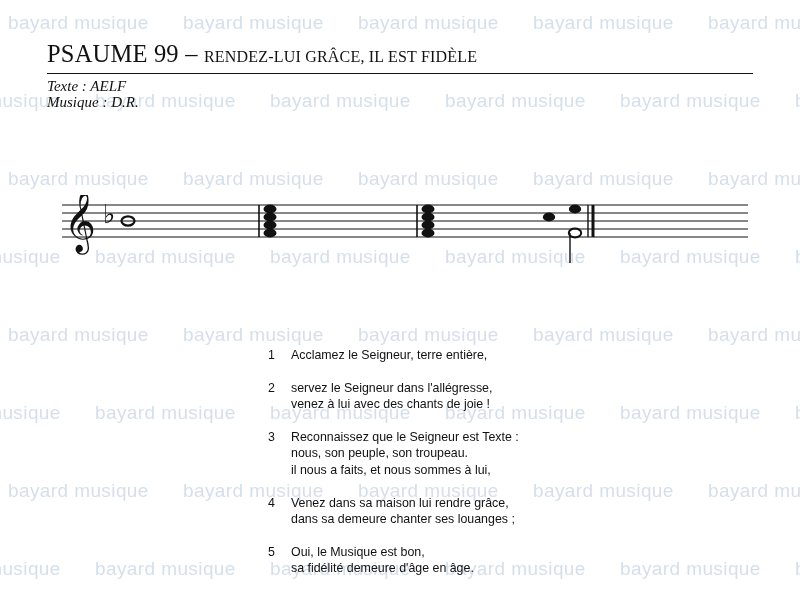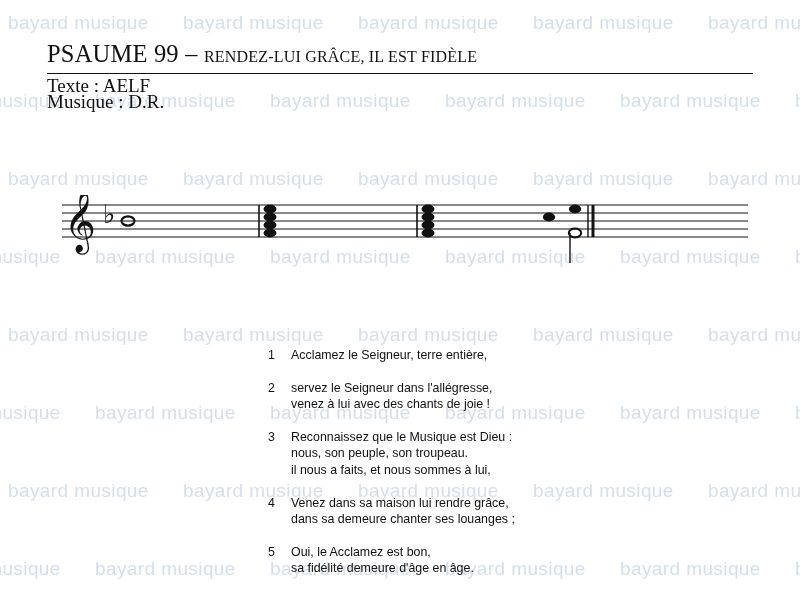--- a/index.html
+++ b/index.html
@@ -59,21 +59,22 @@
   #title .small-caps {
     font-size: 16px;
   }
   #title-rule {
     margin-top: 5px;
     border-top: 1px solid #111111;
     width: 706px;
   }
   #credits {
     margin-top: 4px;
-    font-size: 19px;
+    font-style: italic;
+    font-size: 15px;
     line-height: 16px;
     color: #111111;
   }
 
   
   #music {
     position: absolute;
     left: 0px;
     top: 195px;
     width: 800px;
@@ -236,27 +237,27 @@
 
   <div id="verses">
       <div class="verse">
         <div class="verse-line first"><span class="verse-num">1</span><span>Acclamez le Seigneur, terre entière,</span></div>
       </div>
       <div class="verse">
         <div class="verse-line first"><span class="verse-num">2</span><span>servez le Seigneur dans l'allégresse,</span></div>
         <div class="verse-line indent"><span>venez à lui avec des chants de joie !</span></div>
       </div>
       <div class="verse">
-        <div class="verse-line first"><span class="verse-num">3</span><span>Reconnaissez que le Musique est Dieu :</span></div>
+        <div class="verse-line first"><span class="verse-num">3</span><span>Reconnaissez que le Seigneur est Texte :</span></div>
         <div class="verse-line indent"><span>nous, son peuple, son troupeau.</span></div>
         <div class="verse-line indent"><span>il nous a faits, et nous sommes à lui,</span></div>
       </div>
       <div class="verse">
         <div class="verse-line first"><span class="verse-num">4</span><span>Venez dans sa maison lui rendre grâce,</span></div>
         <div class="verse-line indent"><span>dans sa demeure chanter ses louanges ;</span></div>
       </div>
       <div class="verse">
-        <div class="verse-line first"><span class="verse-num">5</span><span>Oui, le Acclamez est bon,</span></div>
+        <div class="verse-line first"><span class="verse-num">5</span><span>Oui, le Musique est bon,</span></div>
         <div class="verse-line indent"><span>sa fidélité demeure d'âge en âge.</span></div>
       </div>
     </div>
 
 </div>
 
 </body></html>

